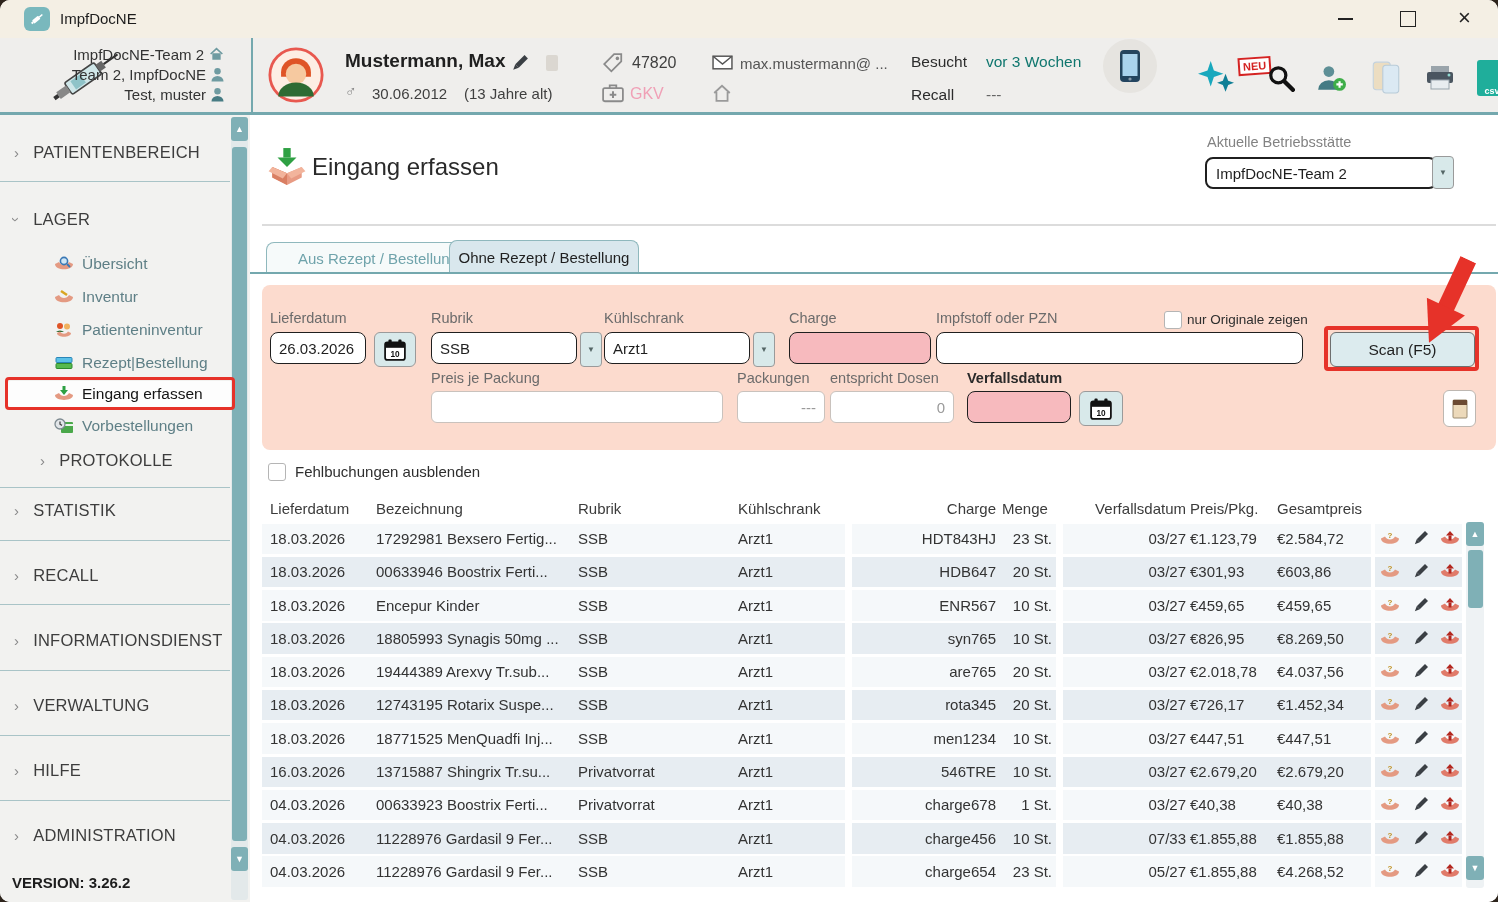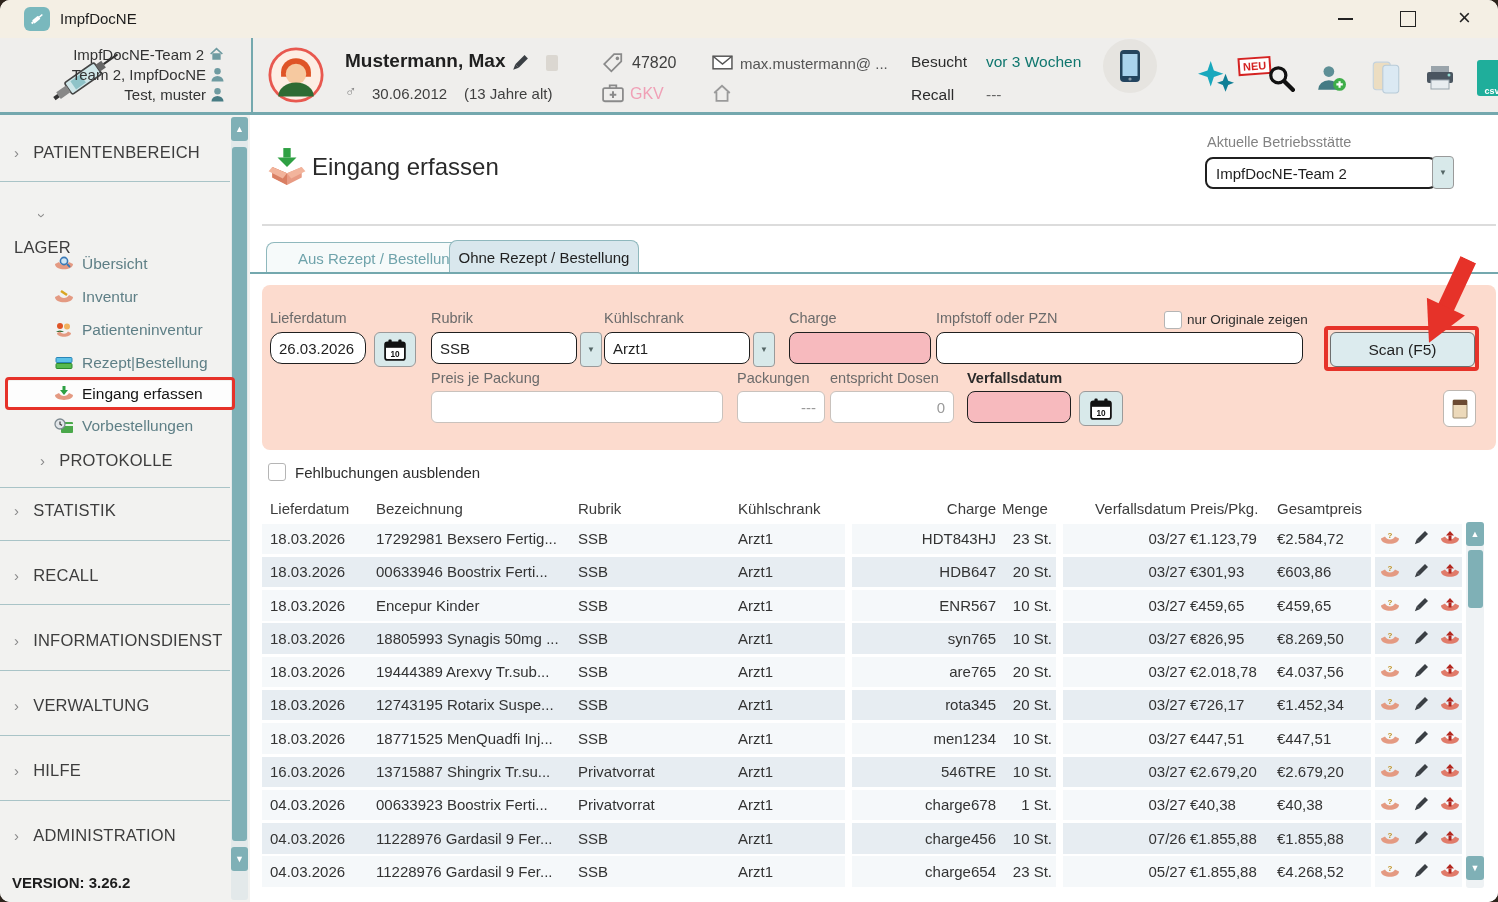--- a/index.html
+++ b/index.html
@@ -61,21 +61,21 @@
   .f-label{font-size:14.5px;color:#6b6b6b;position:absolute;}
   .f-label.dark{color:#2a2a2a;font-weight:600;}
   .f-input{position:absolute;height:30px;border:1.8px solid #1f1f1f;border-radius:8px;background:#fff;display:flex;align-items:center;padding:0 8px;font-size:15px;color:#1f1f1f;}
   .f-input.pinkbg{background:#f7babe;}
   .f-input.light{border:1px solid #c9c2bd;border-radius:6px;color:#9a9a9a;}
   .cal-btn{position:absolute;width:40px;height:33px;background:#d8e9ea;border:1px solid #9a9a9a;border-radius:6px;display:flex;align-items:center;justify-content:center;}
   .checkbox{width:16px;height:16px;background:#fff;border:1.5px solid #b5b5b5;border-radius:3px;}
   .scan-btn{left:1068px;top:47px;width:143px;height:33px;background:#dcebee;border:1.5px solid #6e6e6e;border-radius:6px;display:flex;align-items:center;justify-content:center;font-size:15.5px;color:#1f1f1f;}
   .hinz-btn{left:873px;top:106px;width:295px;height:34px;background:linear-gradient(#e8e8e8,#d2d2d2);border:1px solid #a8a8a8;border-radius:6px;display:flex;align-items:center;justify-content:center;gap:9px;font-size:16px;color:#333;}
   .pkg-btn{left:1181px;top:105px;width:31px;height:35px;background:#fff;border:1px solid #bdb7b1;border-radius:6px;display:flex;align-items:center;justify-content:center;}
-  .fehl-row{left:18px;top:348px;display:flex;align-items:center;gap:9px;font-size:15px;color:#2e2e2e;}
+  .fehl-row{left:18px;top:348px;display:flex;align-items:flex-start;gap:9px;font-size:15px;color:#2e2e2e;}
   
   .thead{left:12px;top:381px;width:1200px;height:26px;position:absolute;font-size:15px;color:#3b3b3b;}
   .thead span{position:absolute;top:0;line-height:26px;}
   .tbody{left:12px;top:407px;width:1200px;height:366px;position:absolute;overflow:hidden;}
   .trow{position:relative;height:33.3px;}
   .band{position:absolute;top:1.5px;height:30.5px;}
   .b1{left:0;width:583px;} .b2{left:590px;width:204px;} .b3{left:801px;width:308px;} .b4{left:1113px;width:87px;}
   .trow.odd .band{background:#f5f8fa;} .trow.even .band{background:#e7edf2;}
   .tc{position:absolute;font-size:15px;color:#333;line-height:33.3px;white-space:nowrap;}
   .c-lief{left:8px;} .c-bez{left:114px;} .c-rub{left:316px;} .c-kuehl{left:476px;}
@@ -229,21 +229,21 @@
       </div>
   </div>
   <div class="accent-line"></div>
 
   <div class="sidebar">
     <div class="ab nav-section" style="top:25px;">
         <span class="chev">›</span>
         <span>PATIENTENBEREICH</span>
       </div>
     <div class="ab sb-divider" style="top:66px;"></div>
-    <div class="ab nav-section" style="top:92px;flex-direction:column;">
+    <div class="ab nav-section" style="top:92px;">
         <span class="chev chev-down">›</span>
         <span>LAGER</span>
       </div>
 
     <div class="ab sub-item" style="top:137px;">
       <svg width="20" height="16" viewBox="0 0 20 16">
           <path d="M1 8 C1 15 19 15 19 8 L15 6 C13 10 7 10 5 6 Z" fill="#e49a82"></path>
           <circle cx="10" cy="5" r="3.6" fill="#cfe6f5" stroke="#3a78b5" stroke-width="1.6"></circle>
           <line x1="13" y1="8" x2="16" y2="11" stroke="#3a78b5" stroke-width="1.8"></line>
         </svg>
@@ -365,21 +365,21 @@
     <div class="ab tab tab-inactive">
         <span>Aus Rezept / Bestellung</span>
       </div>
     <div class="ab tab tab-active">
         <span>Ohne Rezept / Bestellung</span>
       </div>
     <div class="ab tab-line"></div>
 
     <div class="ab pink-panel">
       <span class="f-label" style="left:8px;top:25px;">Lieferdatum</span>
-      <div class="f-input" style="left:8px;top:47px;width:78px;border-radius:12px;">
+      <div class="f-input" style="left:8px;top:47px;width:78px;">
           <span>26.03.2026</span>
         </div>
       <div class="cal-btn" style="left:112px;top:47px;">
         <svg width="22" height="22" viewBox="0 0 20 20">
             <rect x="1" y="3" width="18" height="16" rx="2" fill="#fff" stroke="#111" stroke-width="1.6"></rect>
             <rect x="1.8" y="3.5" width="16.4" height="4.5" fill="#111"></rect>
             <rect x="4" y="0.5" width="3" height="4" rx="1" fill="#111"></rect>
             <rect x="13" y="0.5" width="3" height="4" rx="1" fill="#111"></rect>
             <text x="10" y="16.5" font-size="7.5" text-anchor="middle" fill="#111" font-weight="bold" font-family="Liberation Sans, sans-serif">10</text>
           </svg>
@@ -743,21 +743,21 @@
     <div class="band b1"></div>
     <div class="band b2"></div>
     <div class="band b3"></div>
     <div class="band b4"></div>
     <span class="tc c-lief">04.03.2026</span>
     <span class="tc c-bez">11228976 Gardasil 9 Fer...</span>
     <span class="tc c-rub">SSB</span>
     <span class="tc c-kuehl">Arzt1</span>
     <span class="tc c-charge">charge456</span>
     <span class="tc c-menge">10 St.</span>
-    <span class="tc c-verf">07/26</span>
+    <span class="tc c-verf">07/33</span>
     <span class="tc c-preis">€1.855,88</span>
     <span class="tc c-ges">€1.855,88</span>
     <svg class="ric ri1" width="20" height="17" viewBox="0 0 20 16">
             <path d="M1 8 C1 15 19 15 19 8 L15 6 C13 10 7 10 5 6 Z" fill="#e49a82"></path>
             <text x="10" y="7" font-size="8" text-anchor="middle" fill="#c09020" font-weight="bold" font-family="Liberation Sans, sans-serif">?</text>
           </svg>
     <svg class="ric ri2" width="17" height="17" viewBox="0 0 16 16">
             <g transform="rotate(45 8 8)">
               <rect x="6" y="0" width="4" height="11" fill="#3a3f44"></rect>
               <polygon points="6,11 10,11 8,15.5" fill="#3a3f44"></polygon>

